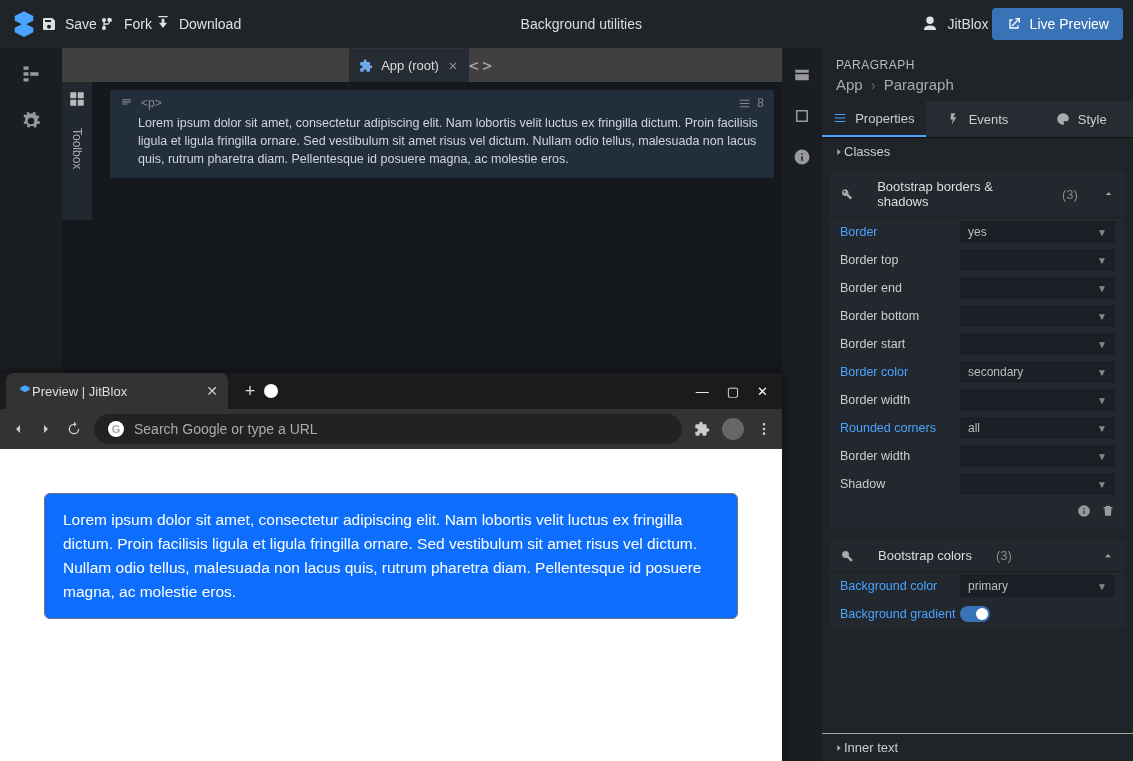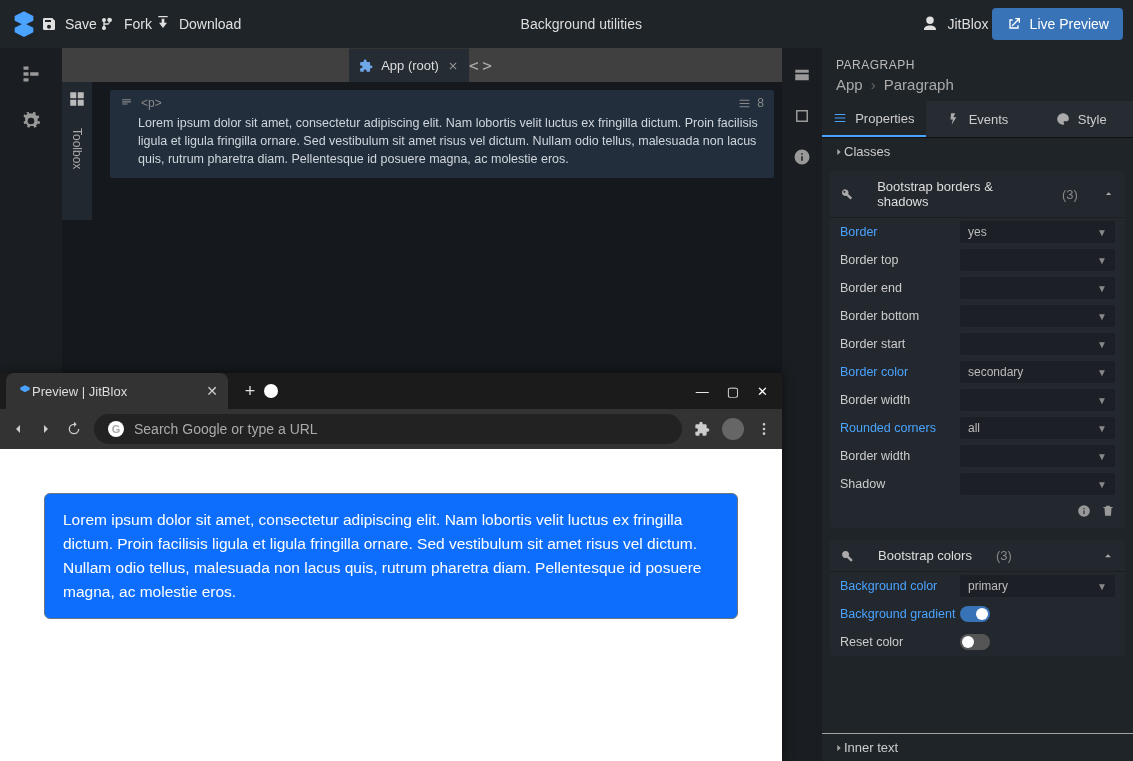--- a/index.html
+++ b/index.html
@@ -324,26 +324,20 @@
             <span>primary</span>
             <span class="dd">▼</span>
           </span>
         </div>
       <div class="prop-row">
           <span class="prop-label blue">Background gradient</span>
           <span class="toggle">
             <span class="knob"></span>
           </span>
         </div>
-      <div class="prop-row">
-          <span class="prop-label">Reset color</span>
-          <span class="toggle off">
-            <span class="knob"></span>
-          </span>
-        </div>
     </div>
 
     <div class="section-head" style="margin-top:auto;border-top:1px solid #a3a3a3">
       <svg viewBox="0 0 24 24">
           <path d="M8 5l8 7-8 7z"></path>
         </svg>
       <span>Inner text</span>
     </div>
   </div>
 </div>

